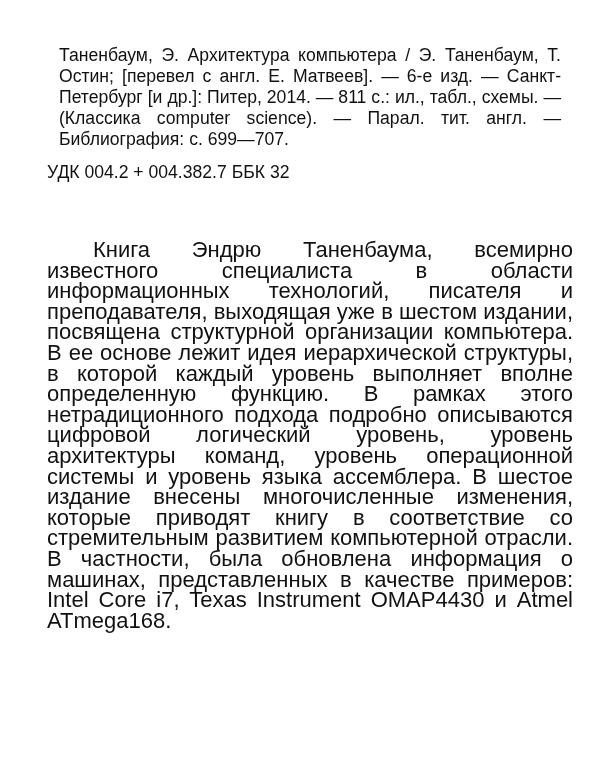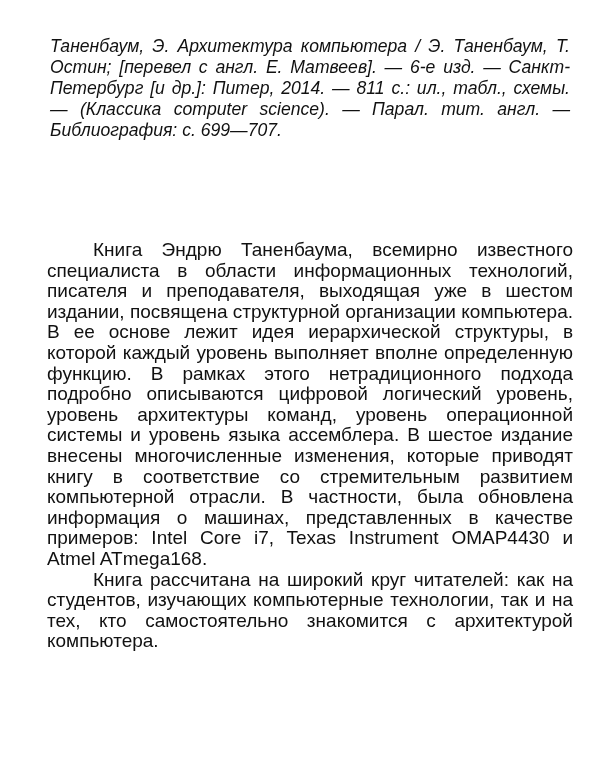--- a/index.html
+++ b/index.html
@@ -22,46 +22,45 @@
       width: 526px;
     }
     .biblio {
       font-size: 17.6px;
       line-height: 21.1px;
       margin: 0;
     }
     .biblio .entry {
       text-align: justify;
       text-align-last: left;
-      margin: 3px;
-      font-style: italic;
+      margin: 12px;
     }
     .biblio .line {
       display: block;
       margin: 0;
     }
     .annotation {
       position: absolute;
       left: 47px;
       top: 240px;
       width: 526px;
-      font-size: 19px;
+      font-size: 22px;
       line-height: 20.6px;
     }
     .annotation p {
       margin: 0;
       text-align: justify;
       text-indent: 46px;
     }
   </style>
 </head>
 <body>
 
 <div class="page">
   <div class="biblio">
     <p class="entry">Таненбаум, Э. Архитектура компьютера / Э. Таненбаум, Т. Остин; [перевел с англ. Е. Матвеев]. — 6-е изд. — Санкт-Петербург [и др.]: Питер, 2014. — 811 с.: ил., табл., схемы. — (Классика computer science). — Парал. тит. англ. — Библиография: с. 699—707.</p>
+    <span class="line">УДК 004.2 + 004.382.7 ББК 32</span>
   </div>
 </div>
 
 <div class="annotation">
   <p>Книга Эндрю Таненбаума, всемирно известного специалиста в области информационных технологий, писателя и преподавателя, выходящая уже в шестом издании, посвящена структурной организации компьютера. В ее основе лежит идея иерархической структуры, в которой каждый уровень выполняет вполне определенную функцию. В рамках этого нетрадиционного подхода подробно описываются цифровой логический уровень, уровень архитектуры команд, уровень операционной системы и уровень языка ассемблера. В шестое издание внесены многочисленные изменения, которые приводят книгу в соответствие со стремительным развитием компьютерной отрасли. В частности, была обновлена информация о машинах, представленных в качестве примеров: Intel Core i7, Texas Instrument OMAP4430 и Atmel ATmega168.</p>
-  <p>Книга рассчитана на широкий круг читателей: как на студентов, изучающих компьютерные технологии, так и на тех, кто самостоятельно знакомится с архитектурой компьютера.</p>
 </div>
 
 </body></html>

